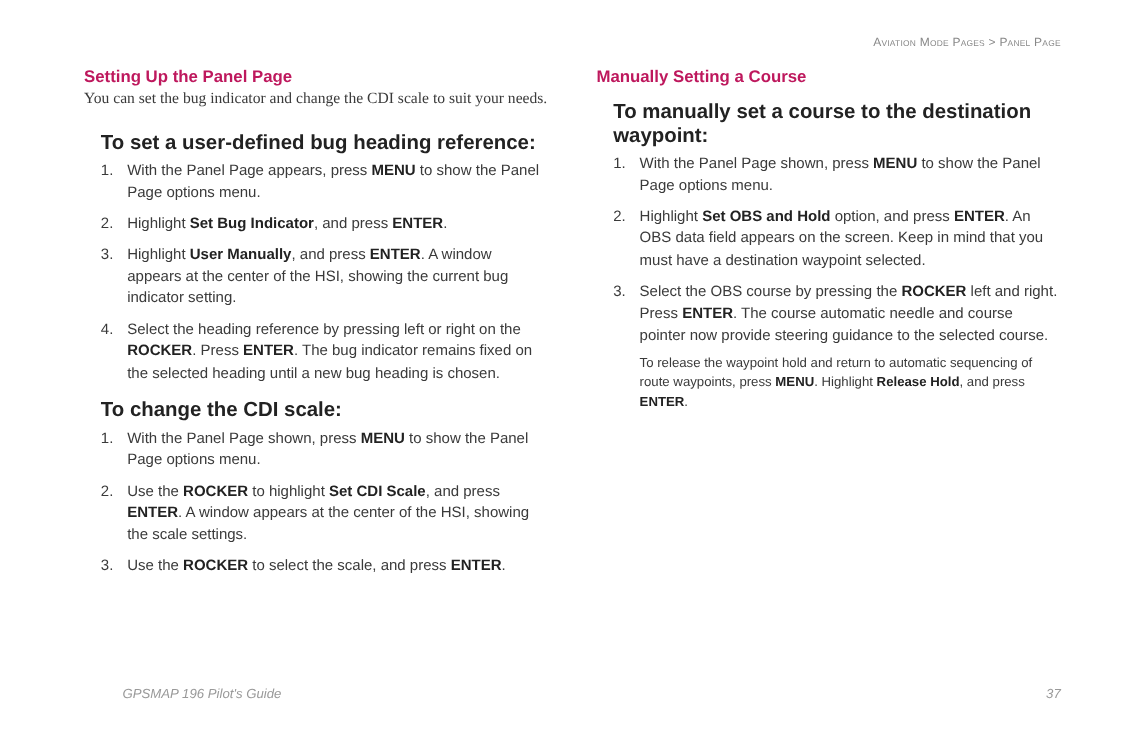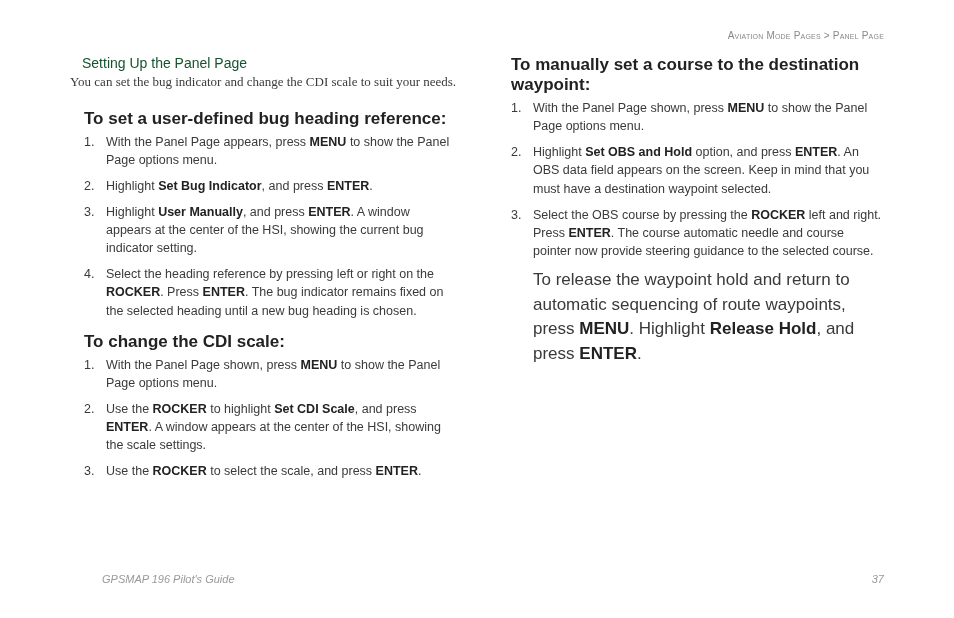--- a/index.html
+++ b/index.html
@@ -23,25 +23,24 @@
     .content {
       display: flex;
       padding: 55px 70px 60px 70px;
       gap: 40px;
     }
     .column {
       flex: 1;
       min-width: 0;
     }
     .section-title {
-      font-weight: normal;
+      font-weight: bold;
       font-size: 14px;
-      color: #14532d;
+      color: #be185d;
       margin-bottom: 2px;
-      margin-left: 12px;
     }
     .intro {
       font-family: Georgia, 'Times New Roman', serif;
       font-size: 13px;
       color: #3a3a3a;
       line-height: 1.35;
       margin-bottom: 18px;
     }
     .sub-heading {
       font-weight: bold;
@@ -66,21 +65,21 @@
       padding-left: 22px;
       position: relative;
     }
     .steps li::before {
       content: counter(step) ".";
       position: absolute;
       left: 0;
       top: 0;
     }
     .step-continuation {
-      font-size: 17px;
+      font-size: 11px;
       color: #3a3a3a;
       line-height: 1.45;
       margin-bottom: 8px;
       padding-left: 36px;
     }
     b { font-weight: bold; color: #222; }
     .footer {
       position: absolute;
       bottom: 33px;
       left: 70px;
@@ -116,20 +115,21 @@
 
     <div class="sub-heading">To change the CDI scale:</div>
     <ol class="steps">
       <li><span>With the Panel Page shown, press </span><b>MENU</b><span> to show the Panel Page options menu.</span></li>
       <li><span>Use the </span><b>ROCKER</b><span> to highlight </span><b>Set CDI Scale</b><span>, and press </span><b>ENTER</b><span>. A window appears at the center of the HSI, showing the scale settings.</span></li>
       <li><span>Use the </span><b>ROCKER</b><span> to select the scale, and press </span><b>ENTER</b><span>.</span></li>
     </ol>
   </div>
 
   <div class="column">
+    <div class="section-title">Manually Setting a Course</div>
 
     <div class="sub-heading">To manually set a course to the destination waypoint:</div>
     <ol class="steps">
       <li><span>With the Panel Page shown, press </span><b>MENU</b><span> to show the Panel Page options menu.</span></li>
       <li><span>Highlight </span><b>Set OBS and Hold</b><span> option, and press </span><b>ENTER</b><span>. An OBS data field appears on the screen. Keep in mind that you must have a destination waypoint selected.</span></li>
       <li><span>Select the OBS course by pressing the </span><b>ROCKER</b><span> left and right. Press </span><b>ENTER</b><span>. The course automatic needle and course pointer now provide steering guidance to the selected course.</span></li>
     </ol>
     <div class="step-continuation"><span>To release the waypoint hold and return to automatic sequencing of route waypoints, press </span><b>MENU</b><span>. Highlight </span><b>Release Hold</b><span>, and press </span><b>ENTER</b><span>.</span></div>
   </div>
 

